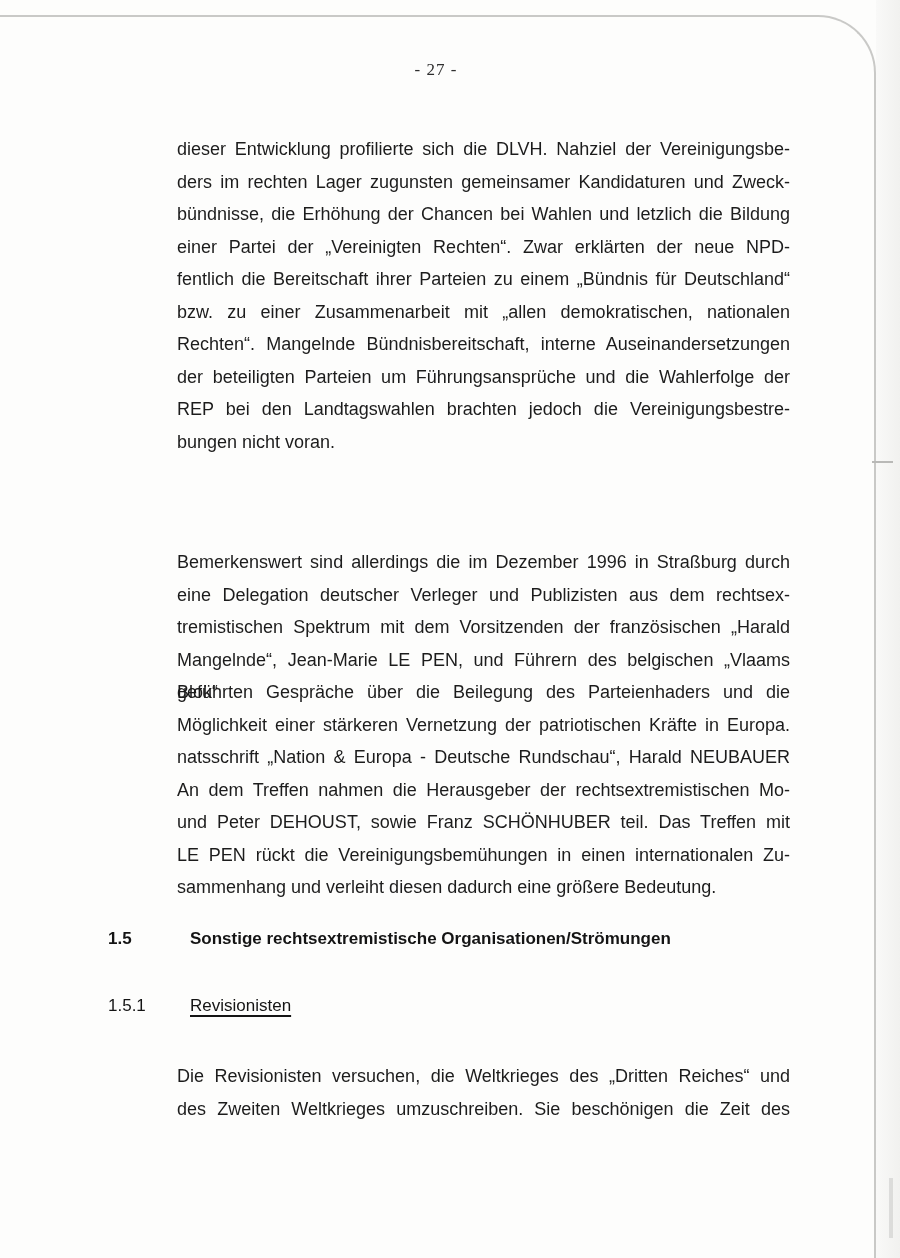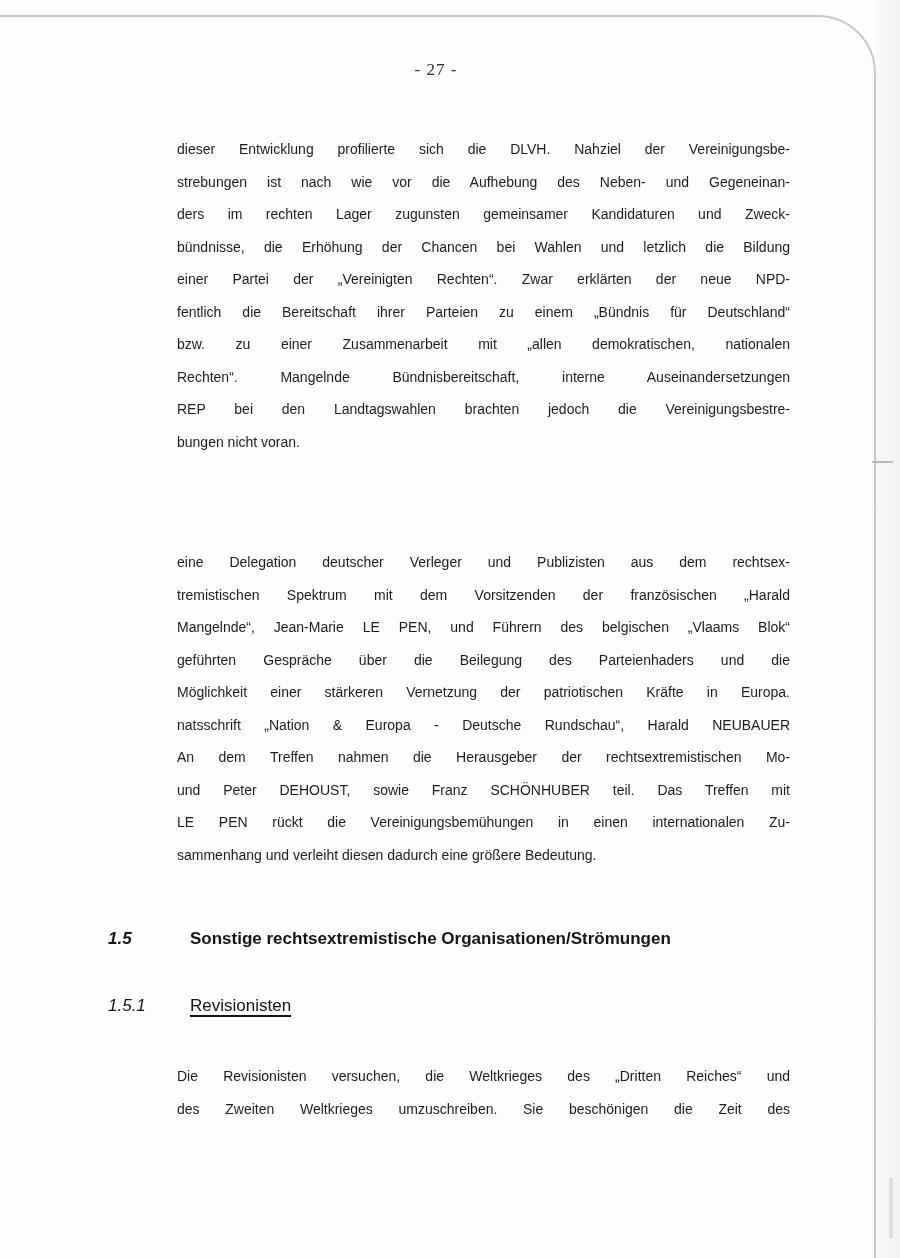--- a/index.html
+++ b/index.html
@@ -40,21 +40,21 @@
     position: absolute;
     left: 350px; top: 60px; width: 172px;
     text-align: center;
     font-family: "Liberation Serif", serif;
     font-size: 17px; letter-spacing: 1px;
     color: #2e2e2e;
   }
   .para {
     position: absolute;
     left: 177px; width: 613px;
-    font-size: 14px;
+    font-size: 18px;
     color: #1c1c1c;
   }
   #paragraph-1 { top: 133px; }
   #paragraph-2 { top: 546px; }
   #paragraph-3 { top: 1060px; }
   .text-line {
     height: 32.55px;
     line-height: 32.55px;
     white-space: normal;
     text-align: left;
@@ -63,21 +63,21 @@
     text-align: justify;
     text-align-last: justify;
   }
   .heading-row {
     position: absolute; left: 108px; right: 100px;
     color: #141414; font-size: 17px;
   }
   #section-heading { top: 929px; font-weight: bold; }
   #subsection-heading { top: 996px; font-weight: normal; }
   .heading-number {
-    position: absolute; left: 0; top: 0; font-style: italic;
+    position: absolute; left: 0; top: 0;
   }
   .heading-title {
     position: absolute; left: 82px; top: 0; width: 640px;
   }
   #subsection-heading .heading-title {
     text-decoration: underline;
     text-underline-offset: 4px;
     text-decoration-thickness: 1.5px;
   }
 </style>
@@ -88,32 +88,33 @@
 
   <div class="page-edge"></div>
   <div class="outside-right"></div>
   <div class="edge-strip-bottom-right"></div>
   <div class="tick-right"></div>
 
   <div class="page-number">- 27 -</div>
 
   <div id="paragraph-1" class="para">
       <div class="text-line just">dieser Entwicklung profilierte sich die DLVH. Nahziel der Vereinigungsbe-</div>
-      <div class="text-line just">strebungen ist nach wie vor die Aufhebung des Neben- und Gegeneinan-</div>
       <div class="text-line just">ders im rechten Lager zugunsten gemeinsamer Kandidaturen und Zweck-</div>
       <div class="text-line just">bündnisse, die Erhöhung der Chancen bei Wahlen und letzlich die Bildung</div>
       <div class="text-line just">einer Partei der „Vereinigten Rechten“. Zwar erklärten der neue NPD-</div>
       <div class="text-line just">fentlich die Bereitschaft ihrer Parteien zu einem „Bündnis für Deutschland“</div>
       <div class="text-line just">bzw. zu einer Zusammenarbeit mit „allen demokratischen, nationalen</div>
       <div class="text-line just">Rechten“. Mangelnde Bündnisbereitschaft, interne Auseinandersetzungen</div>
+      <div class="text-line just">der beteiligten Parteien um Führungsansprüche und die Wahlerfolge der</div>
       <div class="text-line just">REP bei den Landtagswahlen brachten jedoch die Vereinigungsbestre-</div>
       <div class="text-line">bungen nicht voran.</div>
     </div>
 
   <div id="paragraph-2" class="para">
+      <div class="text-line just">Bemerkenswert sind allerdings die im Dezember 1996 in Straßburg durch</div>
       <div class="text-line just">eine Delegation deutscher Verleger und Publizisten aus dem rechtsex-</div>
       <div class="text-line just">tremistischen Spektrum mit dem Vorsitzenden der französischen „Harald</div>
       <div class="text-line just">Mangelnde“, Jean-Marie LE PEN, und Führern des belgischen „Vlaams Blok“</div>
       <div class="text-line just">geführten Gespräche über die Beilegung des Parteienhaders und die</div>
       <div class="text-line just">Möglichkeit einer stärkeren Vernetzung der patriotischen Kräfte in Europa.</div>
       <div class="text-line just">natsschrift „Nation &amp; Europa - Deutsche Rundschau“, Harald NEUBAUER</div>
       <div class="text-line just">An dem Treffen nahmen die Herausgeber der rechtsextremistischen Mo-</div>
       <div class="text-line just">und Peter DEHOUST, sowie Franz SCHÖNHUBER teil. Das Treffen mit</div>
       <div class="text-line just">LE PEN rückt die Vereinigungsbemühungen in einen internationalen Zu-</div>
       <div class="text-line">sammenhang und verleiht diesen dadurch eine größere Bedeutung.</div>

